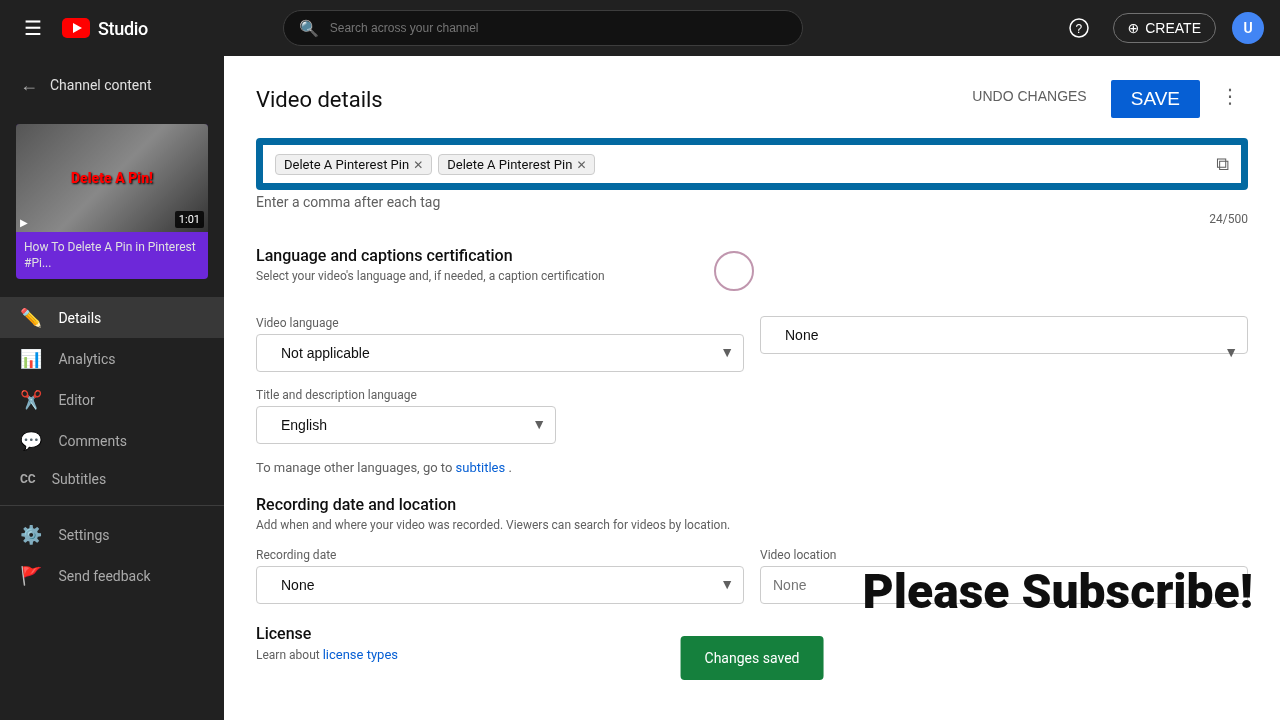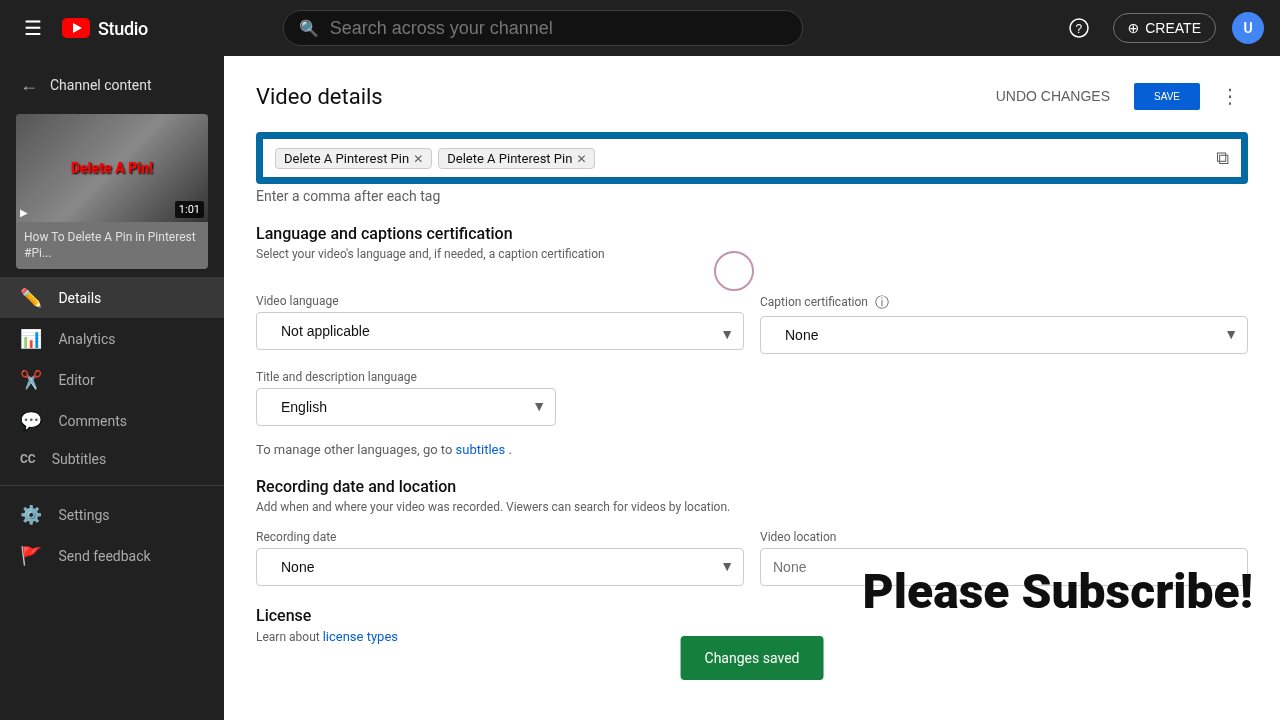--- a/index.html
+++ b/index.html
@@ -15,21 +15,21 @@
     .logo-area { display: flex; align-items: center; gap: 8px; text-decoration: none; }
     .yt-logo { width: 28px; height: 20px; }
     .studio-text { color: #fff; font-size: 18px; font-weight: 500; letter-spacing: -0.3px; }
     .search-bar {
       flex: 1; max-width: 520px; margin: 0 auto;
       background: #121212; border: 1px solid #3d3d3d;
       border-radius: 20px; display: flex; align-items: center;
       padding: 0 16px; height: 36px; gap: 10px;
     }
     .search-icon { color: #aaa; font-size: 16px; }
-    .search-input { background: transparent; border: none; outline: none; color: #aaa; font-size: 18px; flex: 1; }
+    .search-input { background: transparent; border: none; outline: none; color: #aaa; font-size: 12px; flex: 1; }
     .top-right { display: flex; align-items: center; gap: 16px; margin-left: auto; }
     .help-btn { color: #fff; font-size: 18px; cursor: pointer; width: 36px; height: 36px; display: flex; align-items: center; justify-content: center; border-radius: 50%; }
     .create-btn {
       display: flex; align-items: center; gap: 6px;
       background: transparent; border: 1px solid #717171;
       color: #fff; padding: 6px 14px; border-radius: 18px;
       cursor: pointer; font-size: 14px; font-weight: 500;
     }
     .avatar { width: 32px; height: 32px; border-radius: 50%; background: #4285f4; display: flex; align-items: center; justify-content: center; color: #fff; font-size: 14px; font-weight: 600; cursor: pointer; }
 
@@ -41,21 +41,21 @@
     }
     .channel-content-link {
       display: flex; align-items: center; gap: 12px;
       padding: 10px 20px; color: #aaa; font-size: 14px; cursor: pointer;
       text-decoration: none;
     }
     .channel-content-link .back-arrow { font-size: 18px; color: #aaa; }
     .channel-content-link span { color: #e0e0e0; font-size: 14px; }
 
     .video-thumbnail-card {
-      margin: 8px 16px; background: #737373; border-radius: 4px; overflow: hidden;
+      margin: 18px 16px; background: #6d28d9; border-radius: 4px; overflow: hidden;
     }
     .thumbnail-img {
       width: 100%; aspect-ratio: 16/9; background: #333;
       display: flex; align-items: center; justify-content: center;
       position: relative; overflow: hidden;
     }
     .duration-badge {
       position: absolute; bottom: 4px; right: 4px;
       background: rgba(0,0,0,0.8); color: #fff; font-size: 11px;
       padding: 2px 4px; border-radius: 2px;
@@ -76,25 +76,25 @@
     .content-area {
       flex: 1; background: #fff; overflow-y: auto; padding: 24px 32px;
       position: relative;
     }
 
     .page-header {
       display: flex; align-items: center; justify-content: space-between;
       margin-bottom: 20px;
     }
     .page-title { font-size: 22px; font-weight: 400; color: #0f0f0f; }
-    .header-actions { display: flex; align-items: center; gap: 12px; }
+    .header-actions { display: flex; align-items: flex-start; gap: 12px; }
     .undo-btn { background: transparent; border: none; color: #606060; font-size: 14px; cursor: pointer; padding: 8px 12px; }
     .save-btn {
       background: #065fd4; color: #fff; border: none;
-      padding: 8px 20px; border-radius: 2px; font-size: 10px;
+      padding: 8px 20px; border-radius: 2px; font-size: 19px;
       font-weight: 500; cursor: pointer;
     }
     .more-btn { color: #606060; font-size: 20px; cursor: pointer; padding: 4px 8px; }
 
     .tags-section { margin-bottom: 20px; }
     .tags-container {
       border: 7px solid #0369a1; border-radius: 4px; padding: 8px 12px;
       display: flex; flex-wrap: wrap; gap: 6px; align-items: flex-end;
       min-height: 44px;
     }
@@ -263,39 +263,36 @@
           <span>Delete A Pinterest Pin</span>
           <span class="tag-remove">✕</span>
         </div>
         <div class="tag-chip">
           <span>Delete A Pinterest Pin</span>
           <span class="tag-remove">✕</span>
         </div>
         <span class="copy-tags-btn">⧉</span>
       </div>
       <div class="tags-hint">Enter a comma after each tag</div>
+      <div class="tags-count">24/500</div>
     </div>
 
     <div>
       <div class="section-title">Language and captions certification</div>
       <div class="section-desc">Select your video's language and, if needed, a caption certification</div>
 
       <div class="form-row">
         <div class="form-group">
           <label class="form-label">Video language</label>
           <select class="form-select">
             <option>Not applicable</option>
           </select>
           <span class="select-arrow">▼</span>
         </div>
         <div class="form-group">
-          <label class="form-label">
-            <span>Caption certification</span>
-            <span class="help-icon">ⓘ</span>
-          </label>
           <select class="form-select">
             <option>None</option>
           </select>
           <span class="select-arrow">▼</span>
         </div>
       </div>
 
       <div class="form-row">
         <div class="form-group" style="max-width:300px;">
           <label class="form-label">Title and description language</label>

